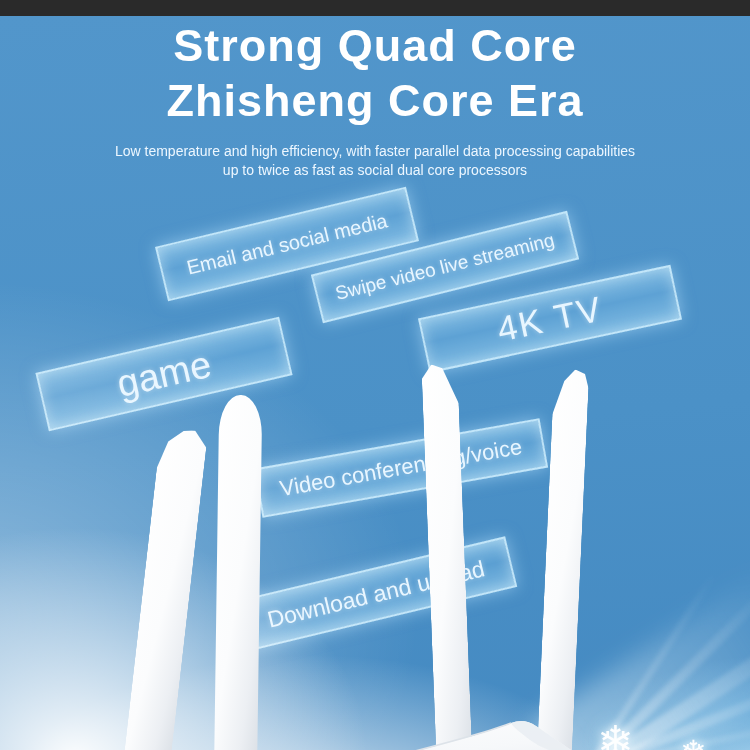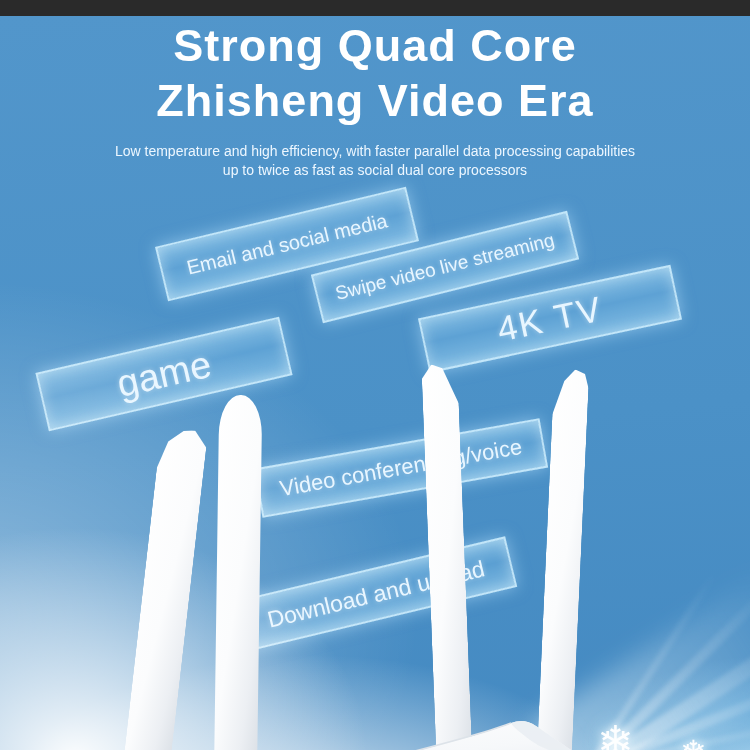--- a/index.html
+++ b/index.html
@@ -78,21 +78,21 @@
   .snow1{left:597px;top:704px;font-size:44px;}
   .snow2{left:680px;top:720px;font-size:32px;}
 </style>
 </head>
 <body>
 
 <div class="stage">
 
   <div class="header">
     <div class="title-line">Strong Quad Core</div>
-    <div class="title-line">Zhisheng Video Era</div>
+    <div class="title-line">Zhisheng Core Era</div>
     <div class="subtitle">
       <div>Low temperature and high efficiency, with faster parallel data processing capabilities</div>
       <div>up to twice as fast as social dual core processors</div>
     </div>
   </div>
 
   <div class="banner b-email">
     <span>Email and social media</span>
   </div>
   <div class="banner b-streaming">

